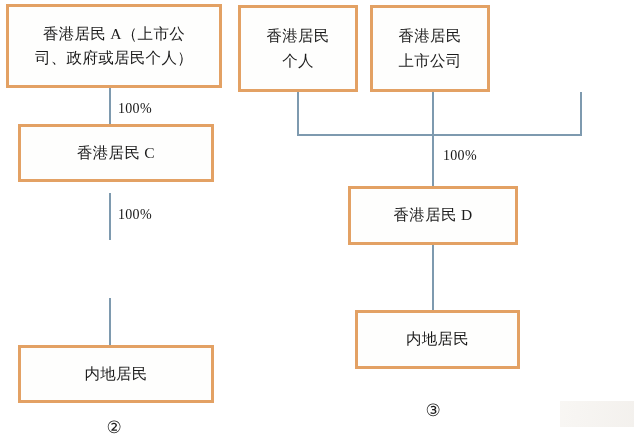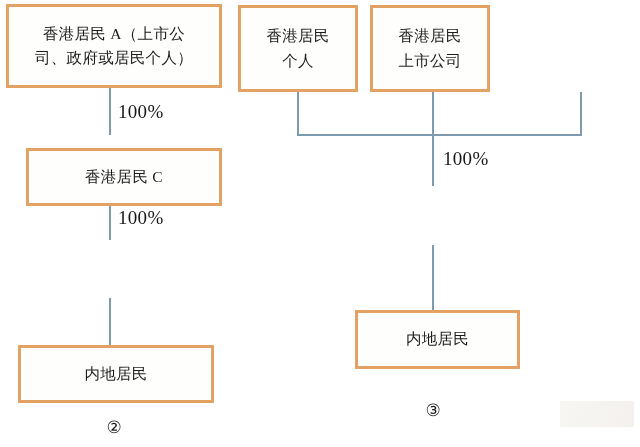--- a/index.html
+++ b/index.html
@@ -43,21 +43,21 @@
     z-index: 1;
   }
   .hline {
     position: absolute;
     height: 2px;
     background: #7E9AAF;
     z-index: 1;
   }
   .edge-label {
     position: absolute;
-    font-size: 19px;
+    font-size: 14px;
     font-family: "Liberation Serif", "DejaVu Serif", serif;
     color: #171717;
     letter-spacing: 0.3px;
     z-index: 4;
     background: transparent;
     white-space: nowrap;
   }
   .caption {
     position: absolute;
     font-size: 17px;
@@ -81,21 +81,21 @@
 
 <div id="canvas">
 
   <div class="node two-line" style="left:6px; top:4px; width:216px; height:84px;">香港居民 A（上市公
 司、政府或居民个人）</div>
 
   <div class="vline" style="left:109px; top:88px; height:47px;"></div>
 
   <div class="edge-label" style="left:118px; top:101px;">100%</div>
 
-  <div class="node" style="left:18px; top:148px; width:196px; height:58px;margin-left:8px;">香港居民 C</div>
+  <div class="node" style="left:18px; top:124px; width:196px; height:58px;">香港居民 C</div>
 
   <div class="vline" style="left:109px; top:193px; height:47px;"></div>
 
   <div class="edge-label" style="left:118px; top:207px;">100%</div>
 
 
   <div class="vline" style="left:109px; top:298px; height:47px;"></div>
 
   <div class="node" style="left:18px; top:345px; width:196px; height:58px;">内地居民</div>
 
@@ -113,20 +113,21 @@
   <div class="vline" style="left:432px; top:92px; height:44px;"></div>
 
   <div class="vline" style="left:580px; top:92px; height:44px;"></div>
 
   <div class="hline" style="left:297px; top:134px; width:285px;"></div>
 
   <div class="vline" style="left:432px; top:134px; height:52px;"></div>
 
   <div class="edge-label" style="left:443px; top:148px;">100%</div>
 
+  <div class="node" style="left:348px; top:186px; width:170px; height:59px;">香港居民 D</div>
 
   <div class="vline" style="left:432px; top:245px; height:65px;"></div>
 
   <div class="node" style="left:355px; top:310px; width:165px; height:59px;">内地居民</div>
 
   <div class="caption" style="left:413px; top:400px; width:40px;">③</div>
 
   <div class="wm"></div>
 
 </div>

